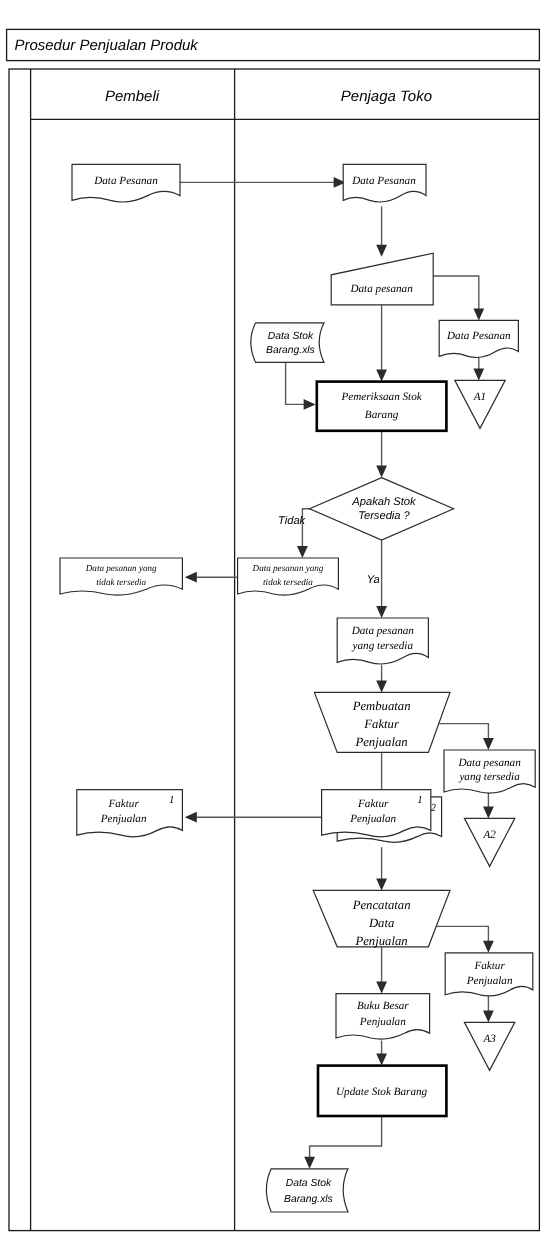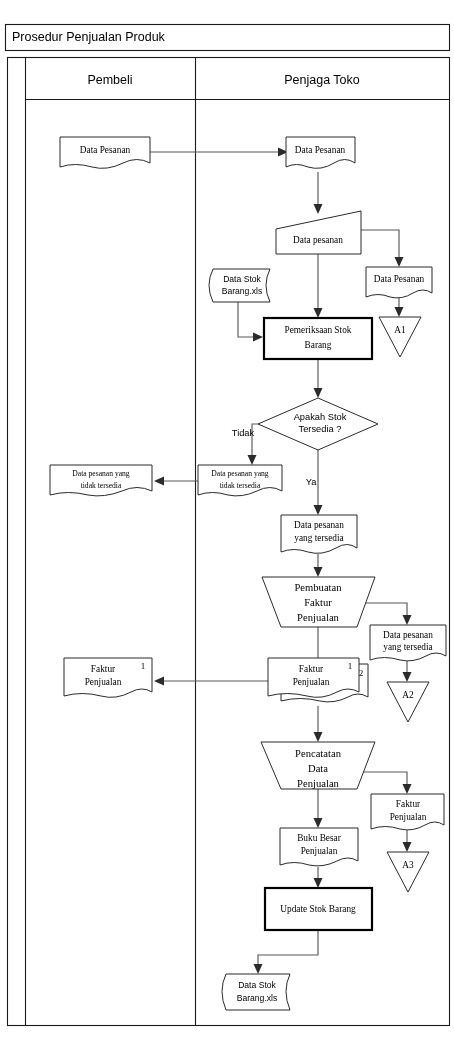--- a/index.html
+++ b/index.html
@@ -10,20 +10,21 @@
   body {
     width: 454px;
     height: 1048px;
     font-family: "Liberation Serif", serif;
     overflow: hidden;
   }
   #chart-root {
     position: relative;
     width: 386px;
     height: 1048px;
+    font-style: italic;
   }
   svg.flow {
     display: block;
     width: 454px;
     height: 1048px;
   }
   .frame-line {
     fill: none;
     stroke: #1a1a1a;
     stroke-width: 1.1;

